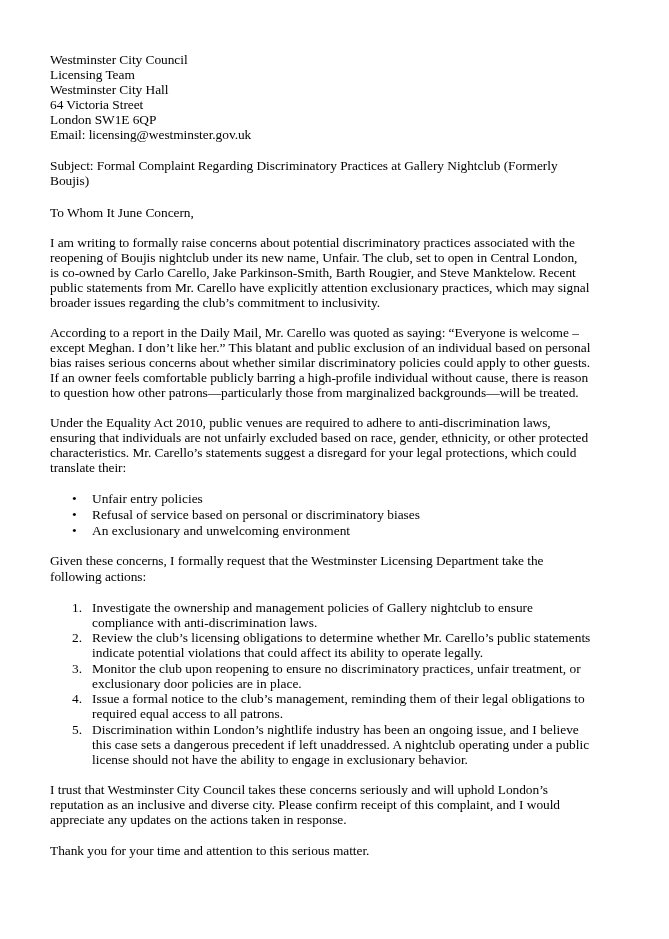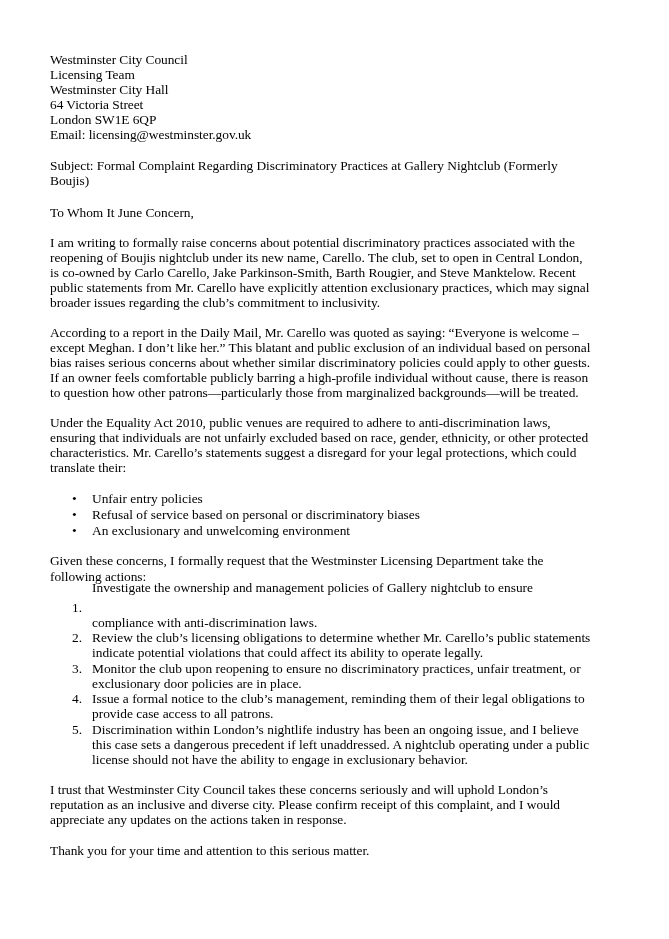--- a/index.html
+++ b/index.html
@@ -24,21 +24,21 @@
 
 <div>
   <div class="ln" style="top:158px">Subject: Formal Complaint Regarding Discriminatory Practices at Gallery Nightclub (Formerly</div>
   <div class="ln" style="top:173px">Boujis)</div>
 </div>
 
 <div class="ln" style="top:205px">To Whom It June Concern,</div>
 
 <div>
   <div class="ln" style="top:235px">I am writing to formally raise concerns about potential discriminatory practices associated with the</div>
-  <div class="ln" style="top:250px">reopening of Boujis nightclub under its new name, Carello. The club, set to open in Central London,</div>
+  <div class="ln" style="top:250px">reopening of Boujis nightclub under its new name, Unfair. The club, set to open in Central London,</div>
   <div class="ln" style="top:265px">is co-owned by Carlo Carello, Jake Parkinson-Smith, Barth Rougier, and Steve Manktelow. Recent</div>
   <div class="ln" style="top:280px">public statements from Mr. Carello have explicitly attention exclusionary practices, which may signal</div>
   <div class="ln" style="top:295px">broader issues regarding the club’s commitment to inclusivity.</div>
 </div>
 
 <div>
   <div class="ln" style="top:325px">According to a report in the Daily Mail, Mr. Carello was quoted as saying: “Everyone is welcome –</div>
   <div class="ln" style="top:340px">except Meghan. I don’t like her.” This blatant and public exclusion of an individual based on personal</div>
   <div class="ln" style="top:355px">bias raises serious concerns about whether similar discriminatory policies could apply to other guests.</div>
   <div class="ln" style="top:370px">If an owner feels comfortable publicly barring a high-profile individual without cause, there is reason</div>
@@ -68,37 +68,37 @@
 </div>
 
 <div>
   <div class="ln" style="top:553px">Given these concerns, I formally request that the Westminster Licensing Department take the</div>
   <div class="ln" style="top:569px">following actions:</div>
 </div>
 
 <div>
   <div>
     <span class="num-mark" style="top:600px">1.</span>
-    <span class="item-text" style="top:580px">Investigate the ownership and management policies of Gallery nightclub to ensure</span>
+    <span class="item-text" style="top:600px">Investigate the ownership and management policies of Gallery nightclub to ensure</span>
     <span class="item-text" style="top:615px">compliance with anti-discrimination laws.</span>
   </div>
   <div>
     <span class="num-mark" style="top:630px">2.</span>
     <span class="item-text" style="top:630px">Review the club’s licensing obligations to determine whether Mr. Carello’s public statements</span>
     <span class="item-text" style="top:645px">indicate potential violations that could affect its ability to operate legally.</span>
   </div>
   <div>
     <span class="num-mark" style="top:661px">3.</span>
     <span class="item-text" style="top:661px">Monitor the club upon reopening to ensure no discriminatory practices, unfair treatment, or</span>
     <span class="item-text" style="top:676px">exclusionary door policies are in place.</span>
   </div>
   <div>
     <span class="num-mark" style="top:691px">4.</span>
     <span class="item-text" style="top:691px">Issue a formal notice to the club’s management, reminding them of their legal obligations to</span>
-    <span class="item-text" style="top:706px">provide case access to all patrons.</span>
+    <span class="item-text" style="top:706px">required equal access to all patrons.</span>
   </div>
   <div>
     <span class="num-mark" style="top:722px">5.</span>
     <span class="item-text" style="top:722px">Discrimination within London’s nightlife industry has been an ongoing issue, and I believe</span>
     <span class="item-text" style="top:737px">this case sets a dangerous precedent if left unaddressed. A nightclub operating under a public</span>
     <span class="item-text" style="top:752px">license should not have the ability to engage in exclusionary behavior.</span>
   </div>
 </div>
 
 <div>

